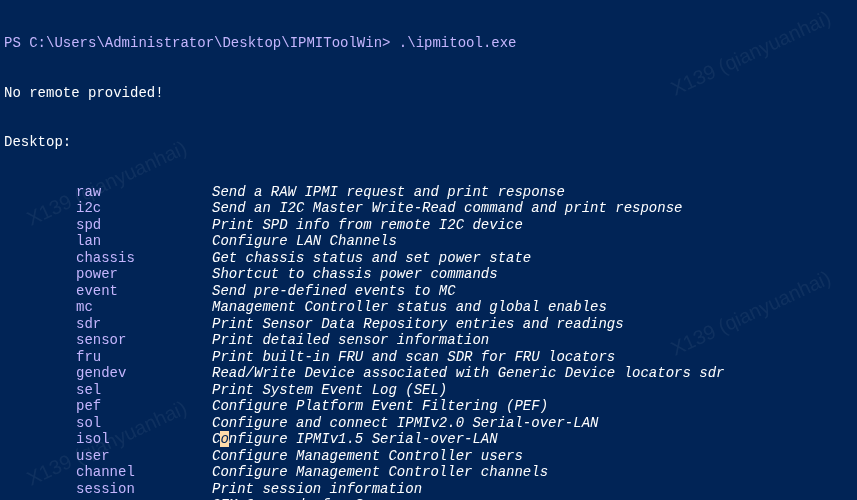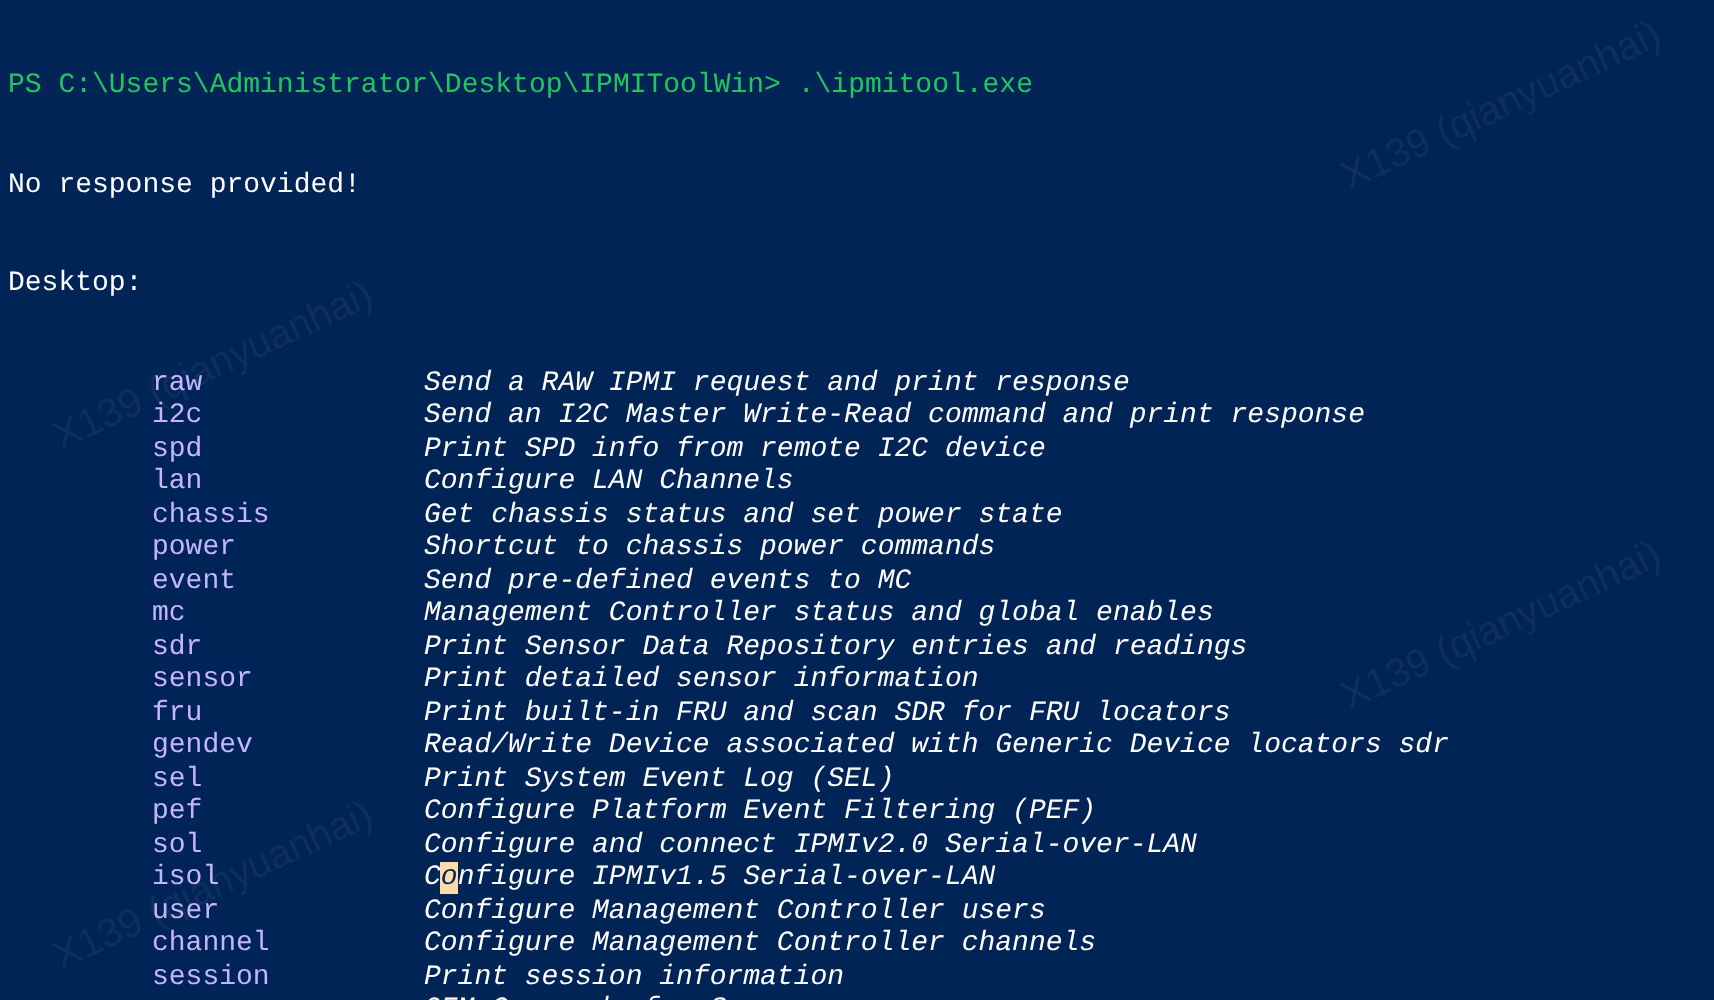--- a/index.html
+++ b/index.html
@@ -13,21 +13,21 @@
     font-size: 14px;
     line-height: 16.5px;
     color: #ffffff;
   }
   .terminal {
     padding: 2px 4px;
     white-space: pre;
     position: relative;
   }
   .prompt-line {
-    color: #22c55e;
+    color: #c4b5fd;
   }
   .error-line {
     color: #ffffff;
   }
   .cmd-row {
     display: block;
   }
   .pad {
     display: inline-block;
     width: 72px; 
@@ -52,21 +52,21 @@
     transform: rotate(-25deg);
     pointer-events: none;
     font-family: Arial, sans-serif;
   }
 </style>
 </head>
 <body>
 
 <div class="terminal">
   <div class="prompt-line">PS C:\Users\Administrator\Desktop\IPMIToolWin&gt; .\ipmitool.exe</div>
-  <div class="error-line">No response provided!</div>
+  <div class="error-line">No remote provided!</div>
   <div class="error-line">Desktop:</div>
   <div id="cmd-list"><div class="cmd-row"><span class="pad"></span><span class="cmd-name">raw</span><span class="cmd-desc">Send a RAW IPMI request and print response</span></div><div class="cmd-row"><span class="pad"></span><span class="cmd-name">i2c</span><span class="cmd-desc">Send an I2C Master Write-Read command and print response</span></div><div class="cmd-row"><span class="pad"></span><span class="cmd-name">spd</span><span class="cmd-desc">Print SPD info from remote I2C device</span></div><div class="cmd-row"><span class="pad"></span><span class="cmd-name">lan</span><span class="cmd-desc">Configure LAN Channels</span></div><div class="cmd-row"><span class="pad"></span><span class="cmd-name">chassis</span><span class="cmd-desc">Get chassis status and set power state</span></div><div class="cmd-row"><span class="pad"></span><span class="cmd-name">power</span><span class="cmd-desc">Shortcut to chassis power commands</span></div><div class="cmd-row"><span class="pad"></span><span class="cmd-name">event</span><span class="cmd-desc">Send pre-defined events to MC</span></div><div class="cmd-row"><span class="pad"></span><span class="cmd-name">mc</span><span class="cmd-desc">Management Controller status and global enables</span></div><div class="cmd-row"><span class="pad"></span><span class="cmd-name">sdr</span><span class="cmd-desc">Print Sensor Data Repository entries and readings</span></div><div class="cmd-row"><span class="pad"></span><span class="cmd-name">sensor</span><span class="cmd-desc">Print detailed sensor information</span></div><div class="cmd-row"><span class="pad"></span><span class="cmd-name">fru</span><span class="cmd-desc">Print built-in FRU and scan SDR for FRU locators</span></div><div class="cmd-row"><span class="pad"></span><span class="cmd-name">gendev</span><span class="cmd-desc">Read/Write Device associated with Generic Device locators sdr</span></div><div class="cmd-row"><span class="pad"></span><span class="cmd-name">sel</span><span class="cmd-desc">Print System Event Log (SEL)</span></div><div class="cmd-row"><span class="pad"></span><span class="cmd-name">pef</span><span class="cmd-desc">Configure Platform Event Filtering (PEF)</span></div><div class="cmd-row"><span class="pad"></span><span class="cmd-name">sol</span><span class="cmd-desc">Configure and connect IPMIv2.0 Serial-over-LAN</span></div><div class="cmd-row"><span class="pad"></span><span class="cmd-name">isol</span><span class="cmd-desc">C<span class="highlight">o</span>nfigure IPMIv1.5 Serial-over-LAN</span></div><div class="cmd-row"><span class="pad"></span><span class="cmd-name">user</span><span class="cmd-desc">Configure Management Controller users</span></div><div class="cmd-row"><span class="pad"></span><span class="cmd-name">channel</span><span class="cmd-desc">Configure Management Controller channels</span></div><div class="cmd-row"><span class="pad"></span><span class="cmd-name">session</span><span class="cmd-desc">Print session information</span></div><div class="cmd-row"><span class="pad"></span><span class="cmd-name">sunoem</span><span class="cmd-desc">OEM Commands for Sun servers</span></div></div>
 
   <span class="watermark" style="top:45px; right:20px;">X139 (qianyuanhai)</span>
   <span class="watermark" style="top:175px; left:20px;">X139 (qianyuanhai)</span>
   <span class="watermark" style="top:305px; right:20px;">X139 (qianyuanhai)</span>
   <span class="watermark" style="top:435px; left:20px;">X139 (qianyuanhai)</span>
 
   
 </div>

